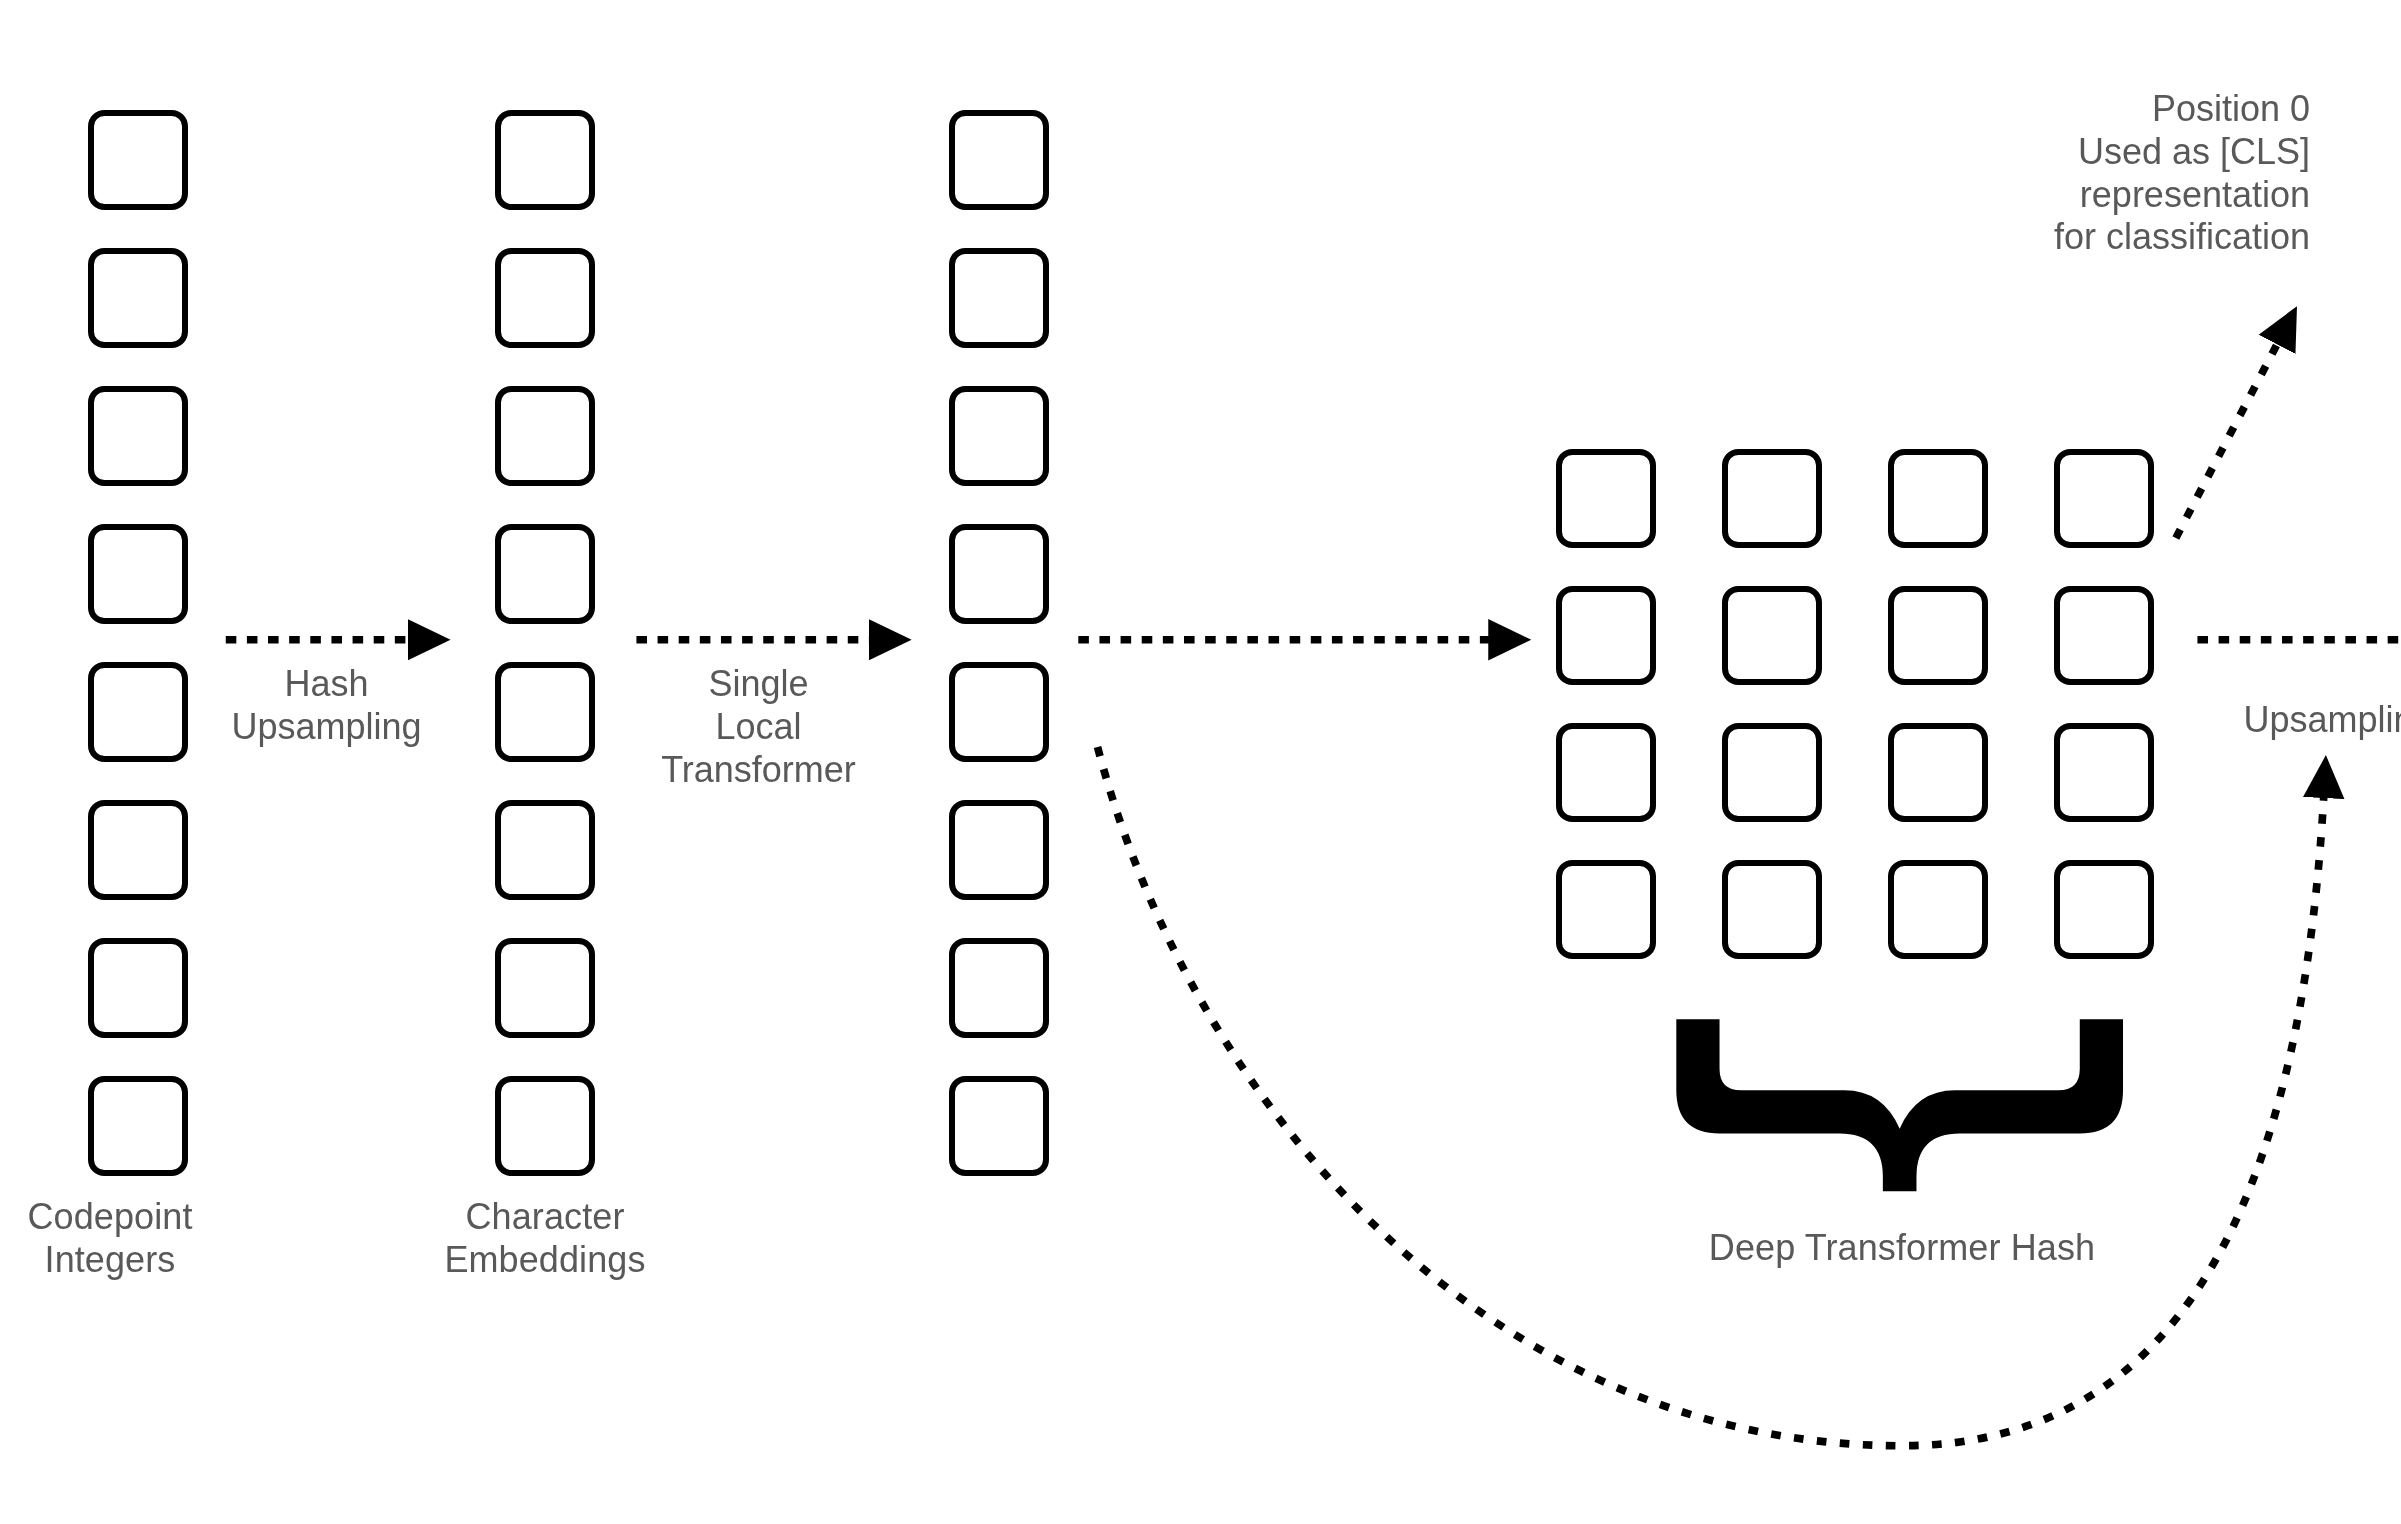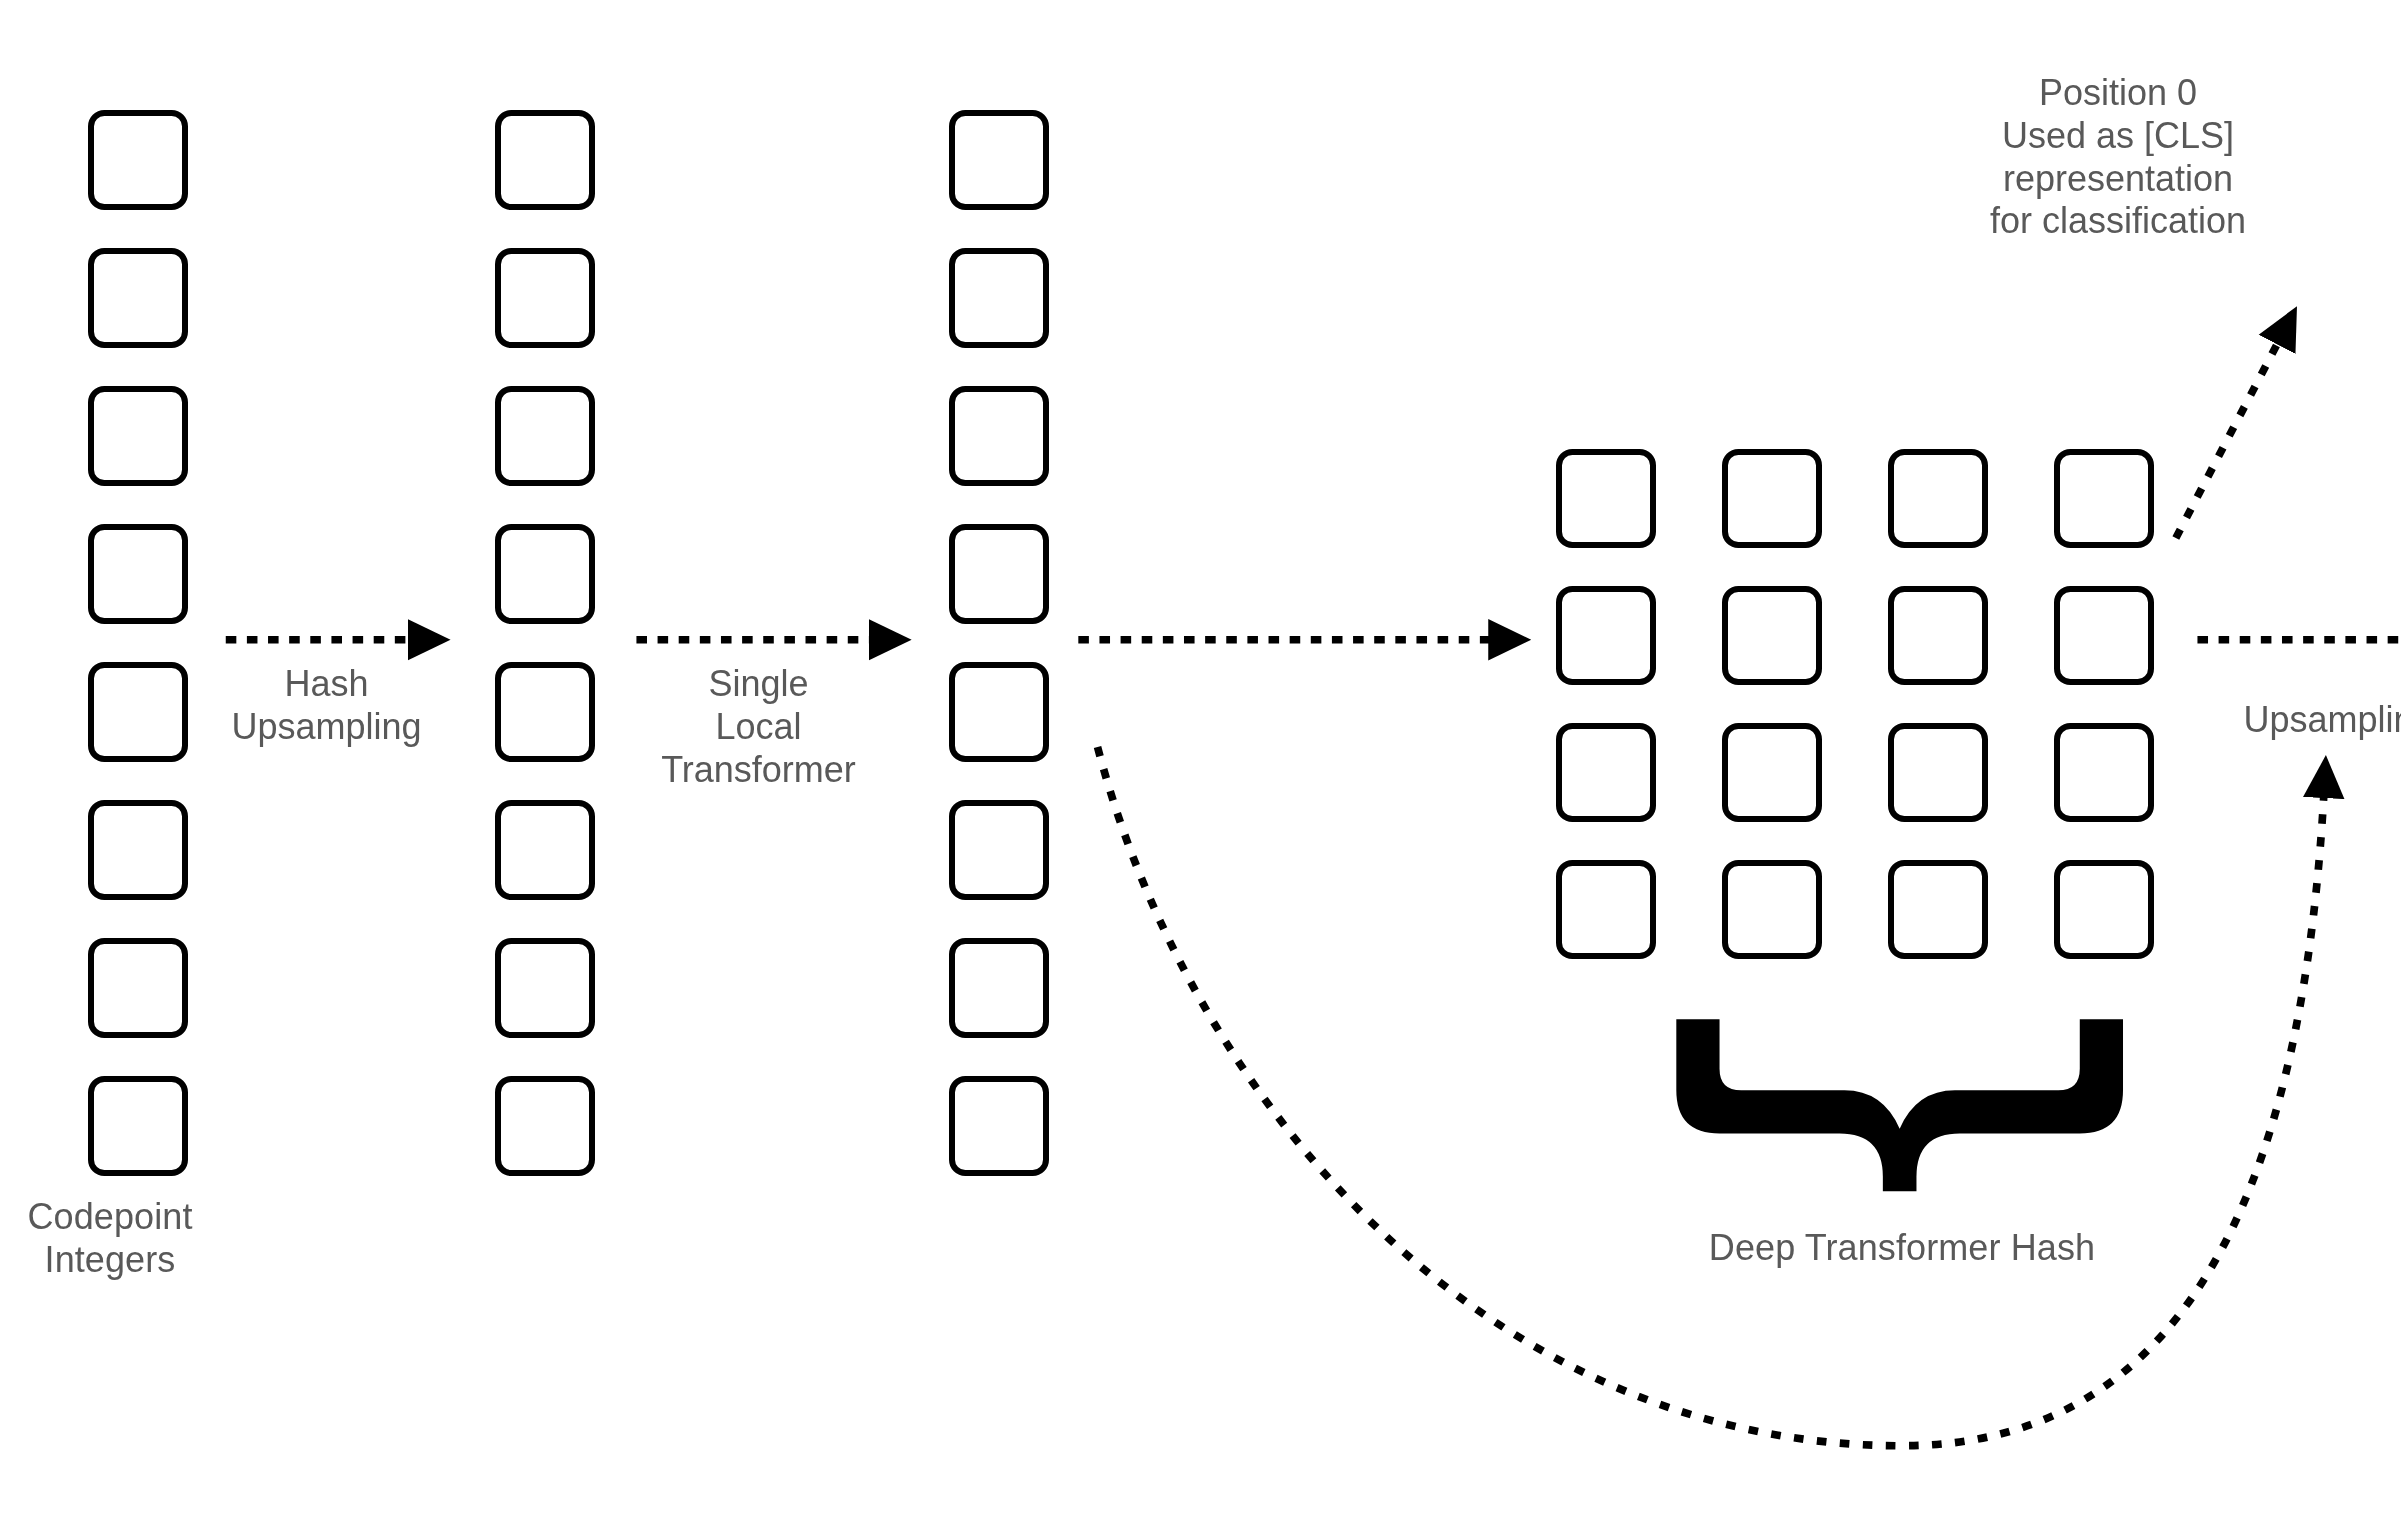--- a/index.html
+++ b/index.html
@@ -143,20 +143,22 @@
   <div class="col stack" id="col2" style="left:495px; top:110px;">
     <div class="cell"></div>
     <div class="cell"></div>
     <div class="cell"></div>
     <div class="cell"></div>
     <div class="cell"></div>
     <div class="cell"></div>
     <div class="cell"></div>
     <div class="cell"></div>
   </div>
+  <div class="label" style="left:377px; top:1196px; width:336px;">Character
+Embeddings</div>
 
   <div class="col stack" id="col3" style="left:949px; top:110px;">
     <div class="cell"></div>
     <div class="cell"></div>
     <div class="cell"></div>
     <div class="cell"></div>
     <div class="cell"></div>
     <div class="cell"></div>
     <div class="cell"></div>
     <div class="cell"></div>
@@ -185,19 +187,19 @@
   <div class="arrow-label" style="left:192px; top:663px; width:269px;">Hash
 Upsampling</div>
 
   <div class="arrow-label" style="left:624px; top:663px; width:269px;">Single
 Local
 Transformer</div>
 
 
   <div class="arrow-label" style="left:2180px; top:699px; width:317px;">Upsampling</div>
 
-  <div class="arrow-label" style="left:1926px; top:72px; width:384px;">Position 0
+  <div class="arrow-label" style="left:1926px; top:88px; width:384px;text-align:right;">Position 0
 Used as [CLS]
 representation
 for classification</div>
 
 </div>
 
 
 </body></html>

